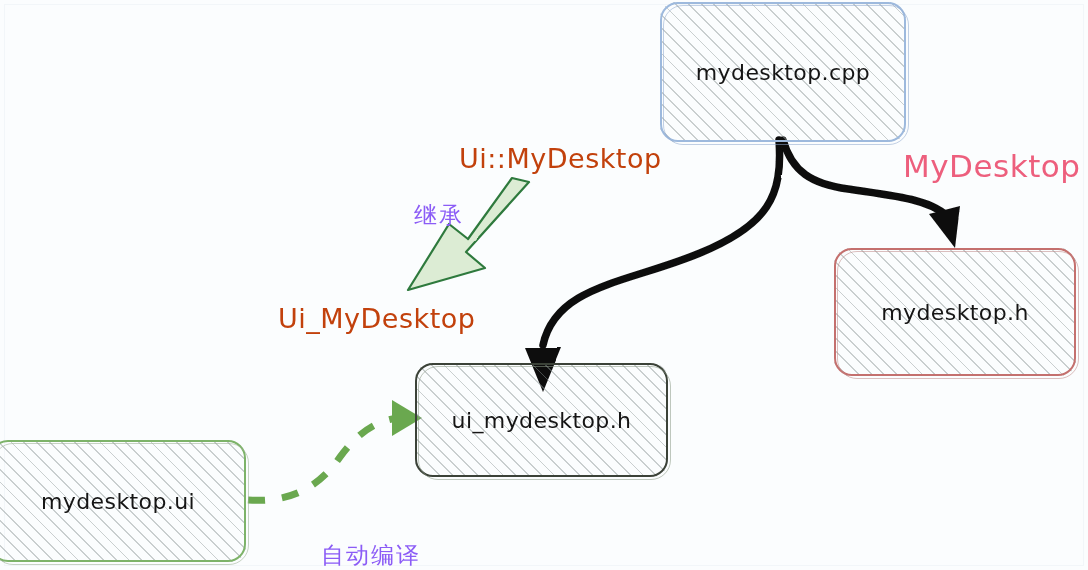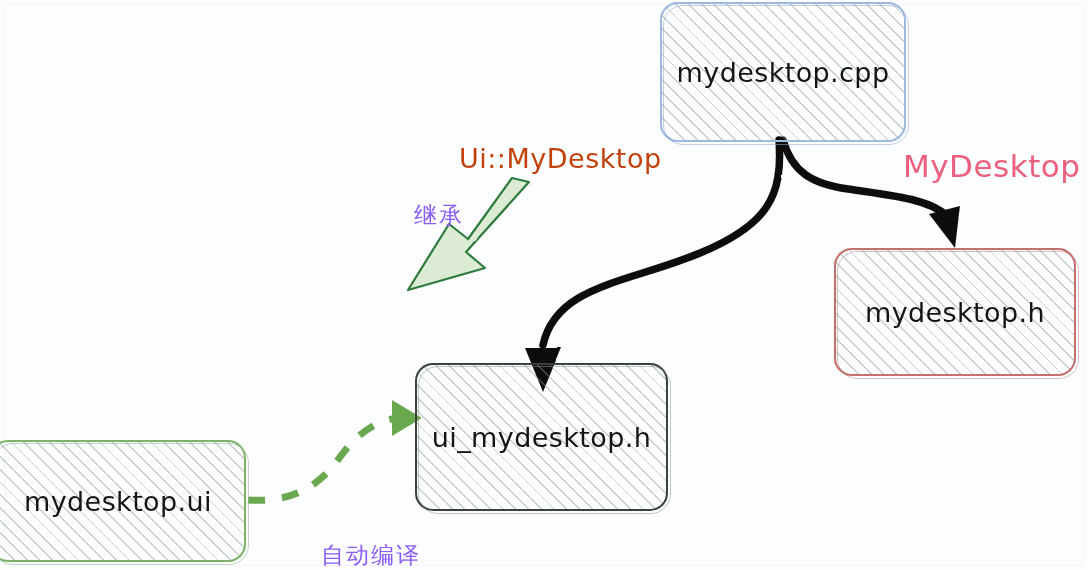--- a/index.html
+++ b/index.html
@@ -39,21 +39,21 @@
     justify-content: center;
     box-sizing: border-box;
     border-radius: 18px;
     font-family: "DejaVu Sans", sans-serif;
     color: #1b1b1b;
     letter-spacing: 0.4px;
   }
   .node .node-label {
     position: relative;
     z-index: 3;
-    font-size: 27px;
+    font-size: 22px;
     color: #151515;
     text-shadow: 0 0 1px rgba(255,255,255,0.9);
     white-space: nowrap;
   }
   
   .hatch {
     position: absolute;
     left: 0; top: 0; right: 0; bottom: 0;
     border-radius: 16px;
     background-image: repeating-linear-gradient(
@@ -161,36 +161,37 @@
     <span class="node-label">mydesktop.cpp</span>
   </div>
 
   <div class="node" id="node-h" style="left:834px; top:240px; width:242px; height:128px;margin-top:8px;">
     <span class="hatch"></span>
     <span class="frame"></span>
     <span class="frame2"></span>
     <span class="node-label">mydesktop.h</span>
   </div>
 
-  <div class="node" id="node-uih" style="left:415px; top:363px; width:253px; height:148px;">
+  <div class="node" id="node-uih" style="left:415px; top:363px; width:253px; height:114px;">
     <span class="hatch"></span>
     <span class="frame"></span>
     <span class="frame2"></span>
     <span class="node-label">ui_mydesktop.h</span>
   </div>
 
   <div class="node" id="node-ui" style="left:-10px; top:440px; width:256px; height:122px;">
     <span class="hatch"></span>
     <span class="frame"></span>
     <span class="frame2"></span>
     <span class="node-label">mydesktop.ui</span>
   </div>
 
   <div class="text-label lbl-ui-mydesktop-ns" style="left:459px; top:143px;">Ui::MyDesktop</div>
 
+  <div class="text-label lbl-ui-mydesktop-cls" style="left:278px; top:303px;">Ui_MyDesktop</div>
 
   <div class="text-label lbl-mydesktop-cls" style="left:903px; top:148px;">MyDesktop</div>
 
   <div class="text-label lbl-cn" style="left:414px; top:200px;">继承</div>
 
   <div class="text-label lbl-cn" style="left:321px; top:500px;margin-top:40px;">自动编译</div>
 
 </div>
 
 </body></html>

